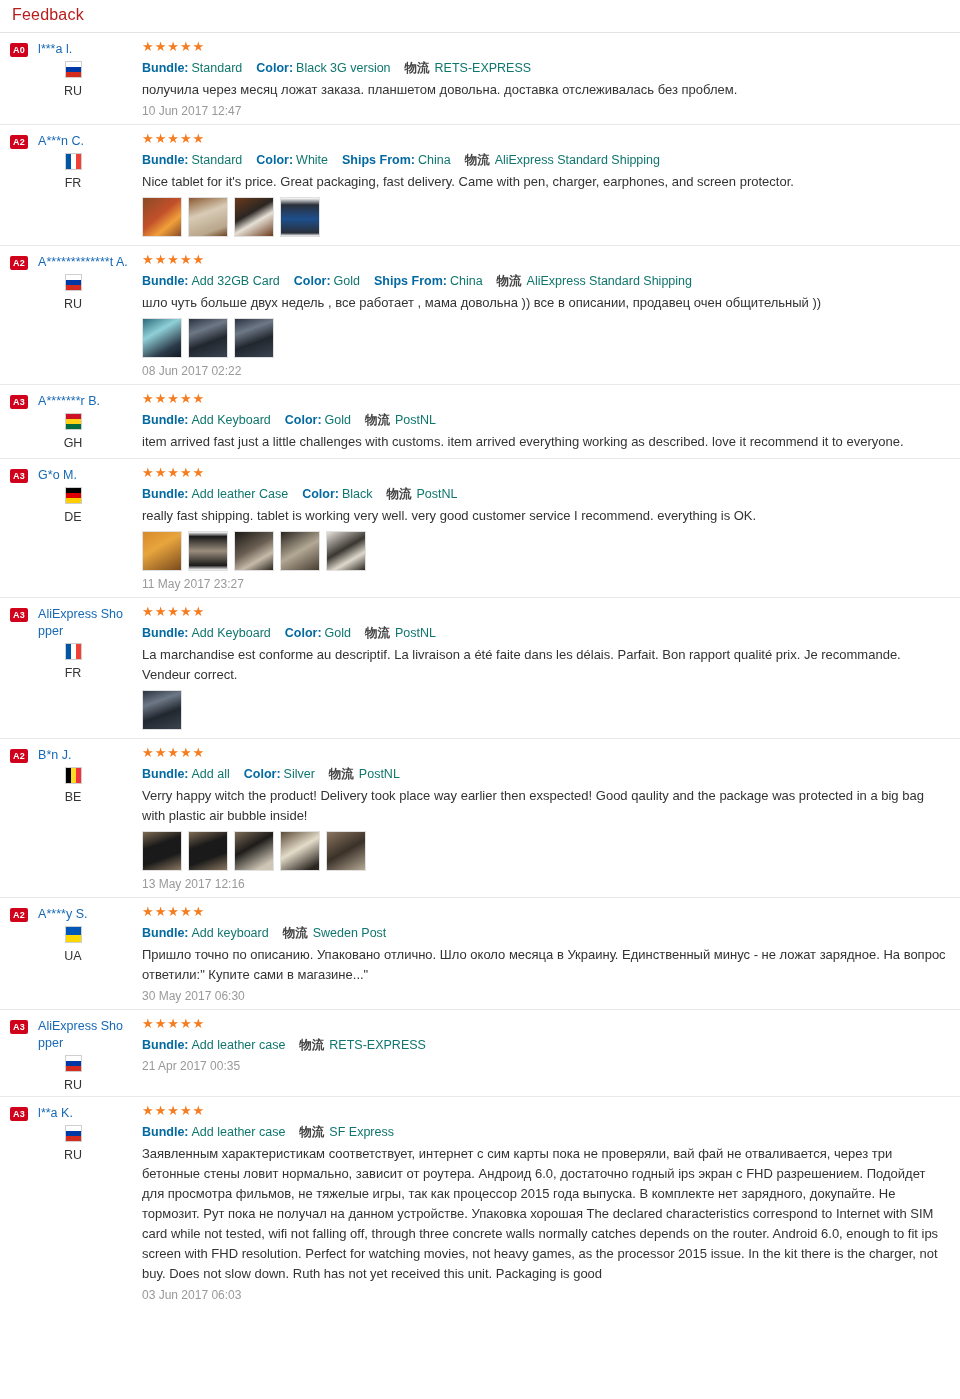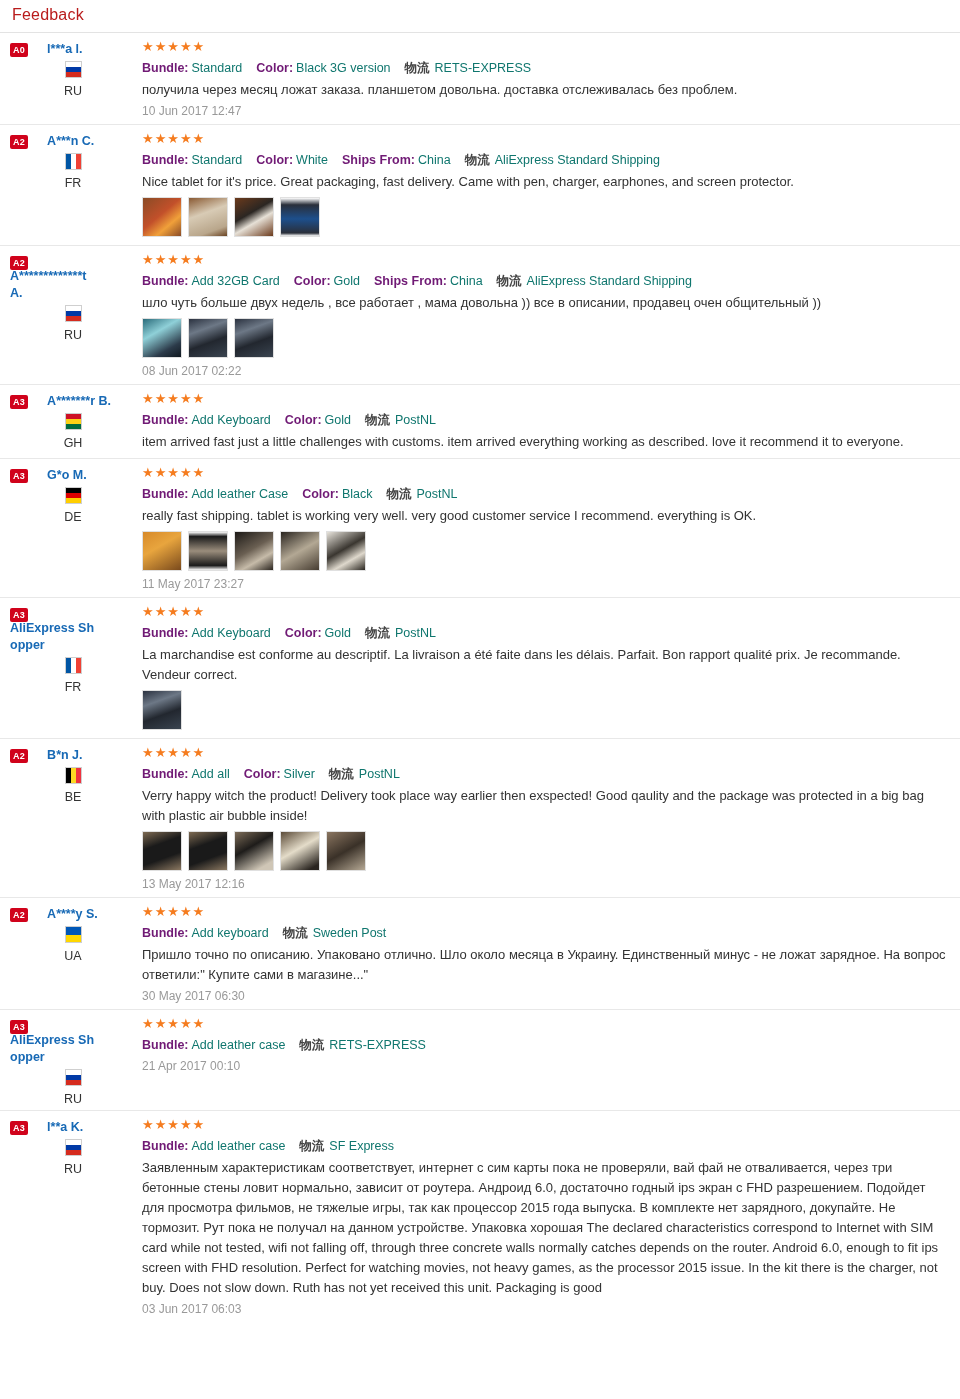--- a/index.html
+++ b/index.html
@@ -42,30 +42,30 @@
     line-height: 19px;
   }
   .level-badge {
     display: inline-block;
     background: #d0021b;
     color: #fff;
     font-size: 9px;
     line-height: 12px;
     padding: 1px 3px 1px 3px;
     border-radius: 2px;
-    margin-right: 19px;
+    margin-right: 10px;
     position: relative;
     top: 2px;
     font-weight: bold;
     letter-spacing: 0.3px;
   }
   .user-name {
     color: #1769b5;
     font-size: 12.5px;
-    font-weight: bold;
+    font-weight: normal;
     word-break: break-all;
     max-width: 90px;
     line-height: 17px;
   }
   .country-line {
     display: flex;
     align-items: center;
     margin-top: 3px;
     gap: 6px;
     flex-direction: column;
@@ -100,21 +100,21 @@
   }
   .attrs {
     font-size: 12.5px;
     line-height: 19px;
     color: #999;
     margin-bottom: 2px;
     white-space: nowrap;
   }
   .attr { margin-right: 14px; display: inline; }
   .attr:last-child { margin-right: 0; }
-  .attr-key { color: #701a75; font-weight: bold; }
+  .attr-key { color: #0369a1; font-weight: bold; }
   .attr-val { color: #0f766e; margin-left: 3px; }
   .logistics-mark { color: #444; font-weight: bold; margin-right: 2px; }
   .comment {
     font-size: 13px;
     line-height: 20px;
     color: #333;
     margin: 2px 0 2px 0;
   }
   .thumbs {
     display: flex;
@@ -331,21 +331,21 @@
           <span class="user-name">AliExpress Shopper</span>
         </div>
         <div class="country-line">
           <span class="flag flag-ru"></span>
           <span class="country-code">RU</span>
         </div>
       </div>
       <div class="content-col">
         <div class="stars">★★★★★</div>
         <div class="attrs"><span class="attr"><span class="attr-key">Bundle:</span><span class="attr-val">Add leather case</span></span><span class="attr"><span class="logistics-mark">物流</span><span class="attr-val">RETS-EXPRESS</span></span></div>
-        <div class="date">21 Apr 2017 00:10</div>
+        <div class="date">21 Apr 2017 00:35</div>
       </div>
     </div>
     <div class="review">
       <div class="user-col">
         <div class="user-line">
           <span class="level-badge">A3</span>
           <span class="user-name">l**a K.</span>
         </div>
         <div class="country-line">
           <span class="flag flag-ru"></span>

